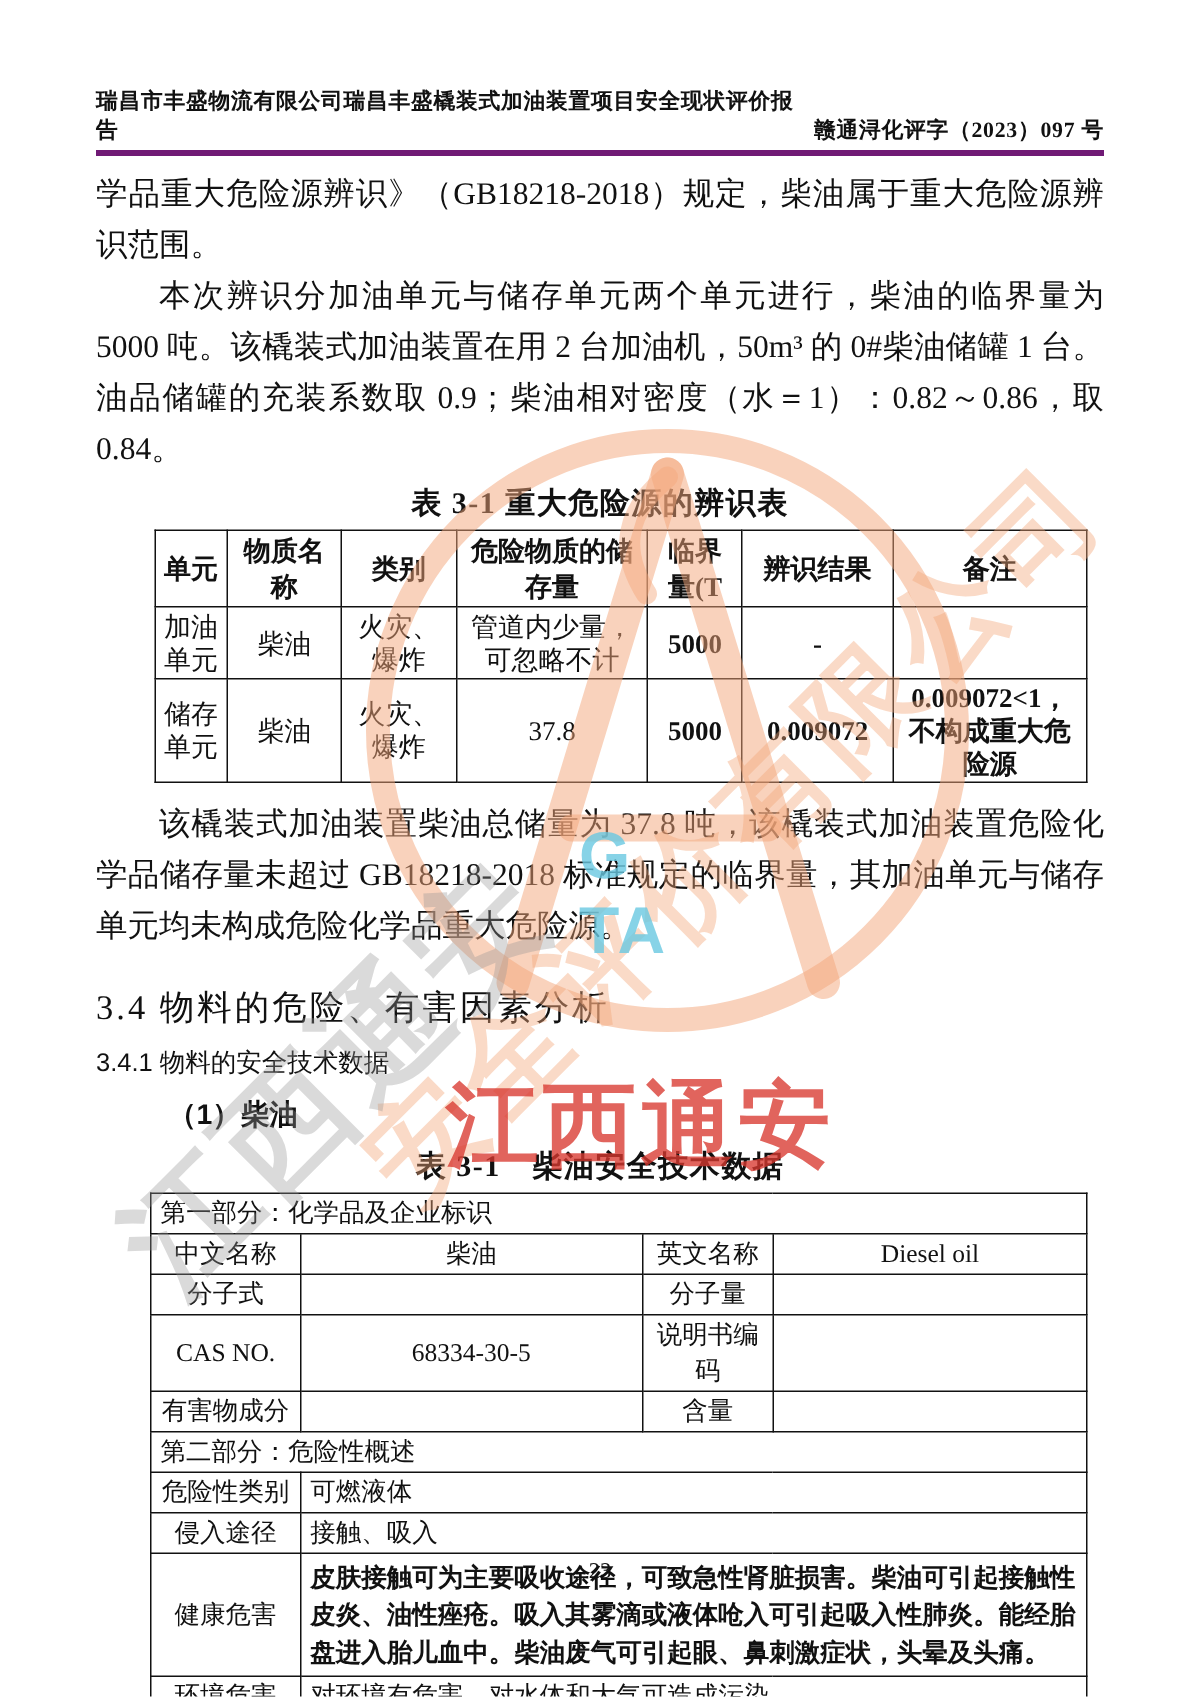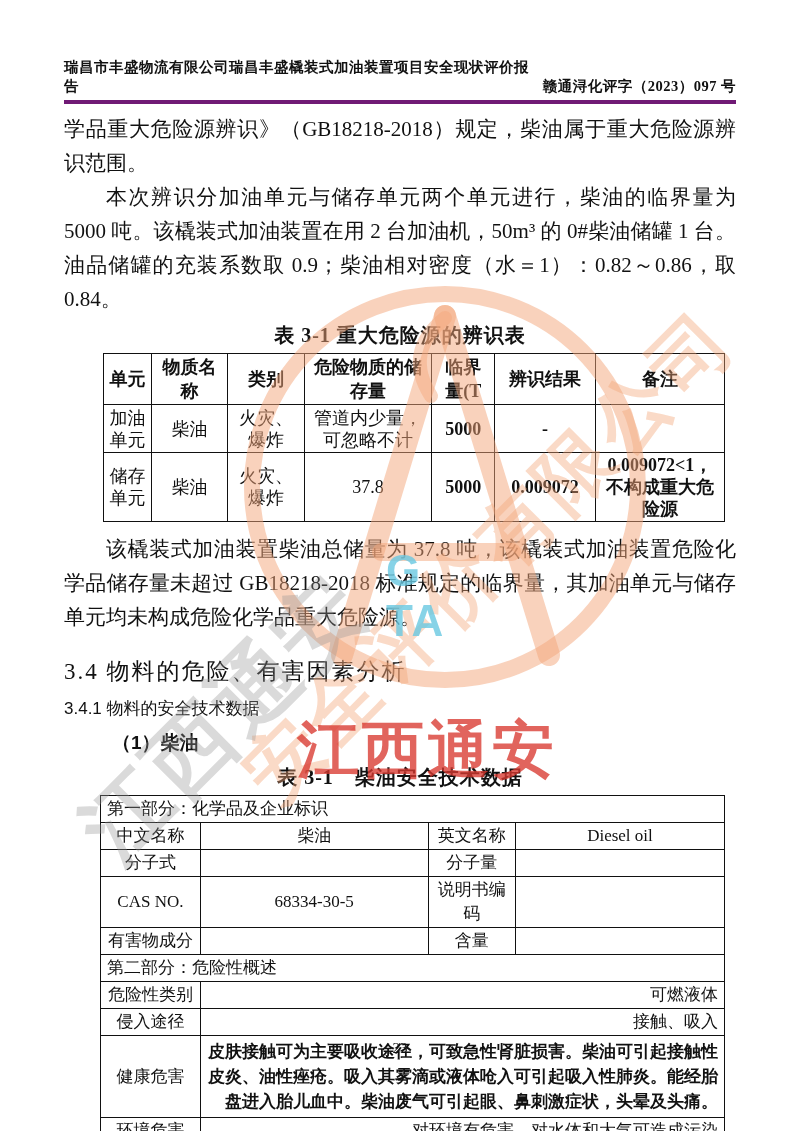--- a/index.html
+++ b/index.html
@@ -46,21 +46,21 @@
   table{border-collapse:collapse;table-layout:fixed;}
   td,th{border:1.5px solid #111;padding:1px 4px;vertical-align:middle;
         text-align:center;font-weight:normal;box-sizing:border-box;}
   .tbl1{width:622px;margin-left:39px;font-size:18px;}
   .tbl1 th{font-weight:bold;height:44px;font-size:18px;}
   .tbl1 td{height:48px;line-height:22px;}
   .tbl1 .b{font-weight:bold;}
   .tbl2{width:625px;margin-left:36px;font-size:17px;}
   .tbl2 td{height:26px;line-height:24px;padding:1px 6px;}
   .tbl2 .section-row td{text-align:left;}
-  .tbl2 .lefty{text-align:right;}
+  .tbl2 .lefty{text-align:left;}
   .tbl2 .tall{line-height:25px;padding-top:3px;padding-bottom:3px;font-weight:bold;}
 
   .page-number{
     position:absolute;left:0;right:0;top:1040px;text-align:center;
     font-size:15px;
   }
 
   
   .wm{position:absolute;inset:0;pointer-events:none;z-index:6;}
   .wm-diag-peach{

